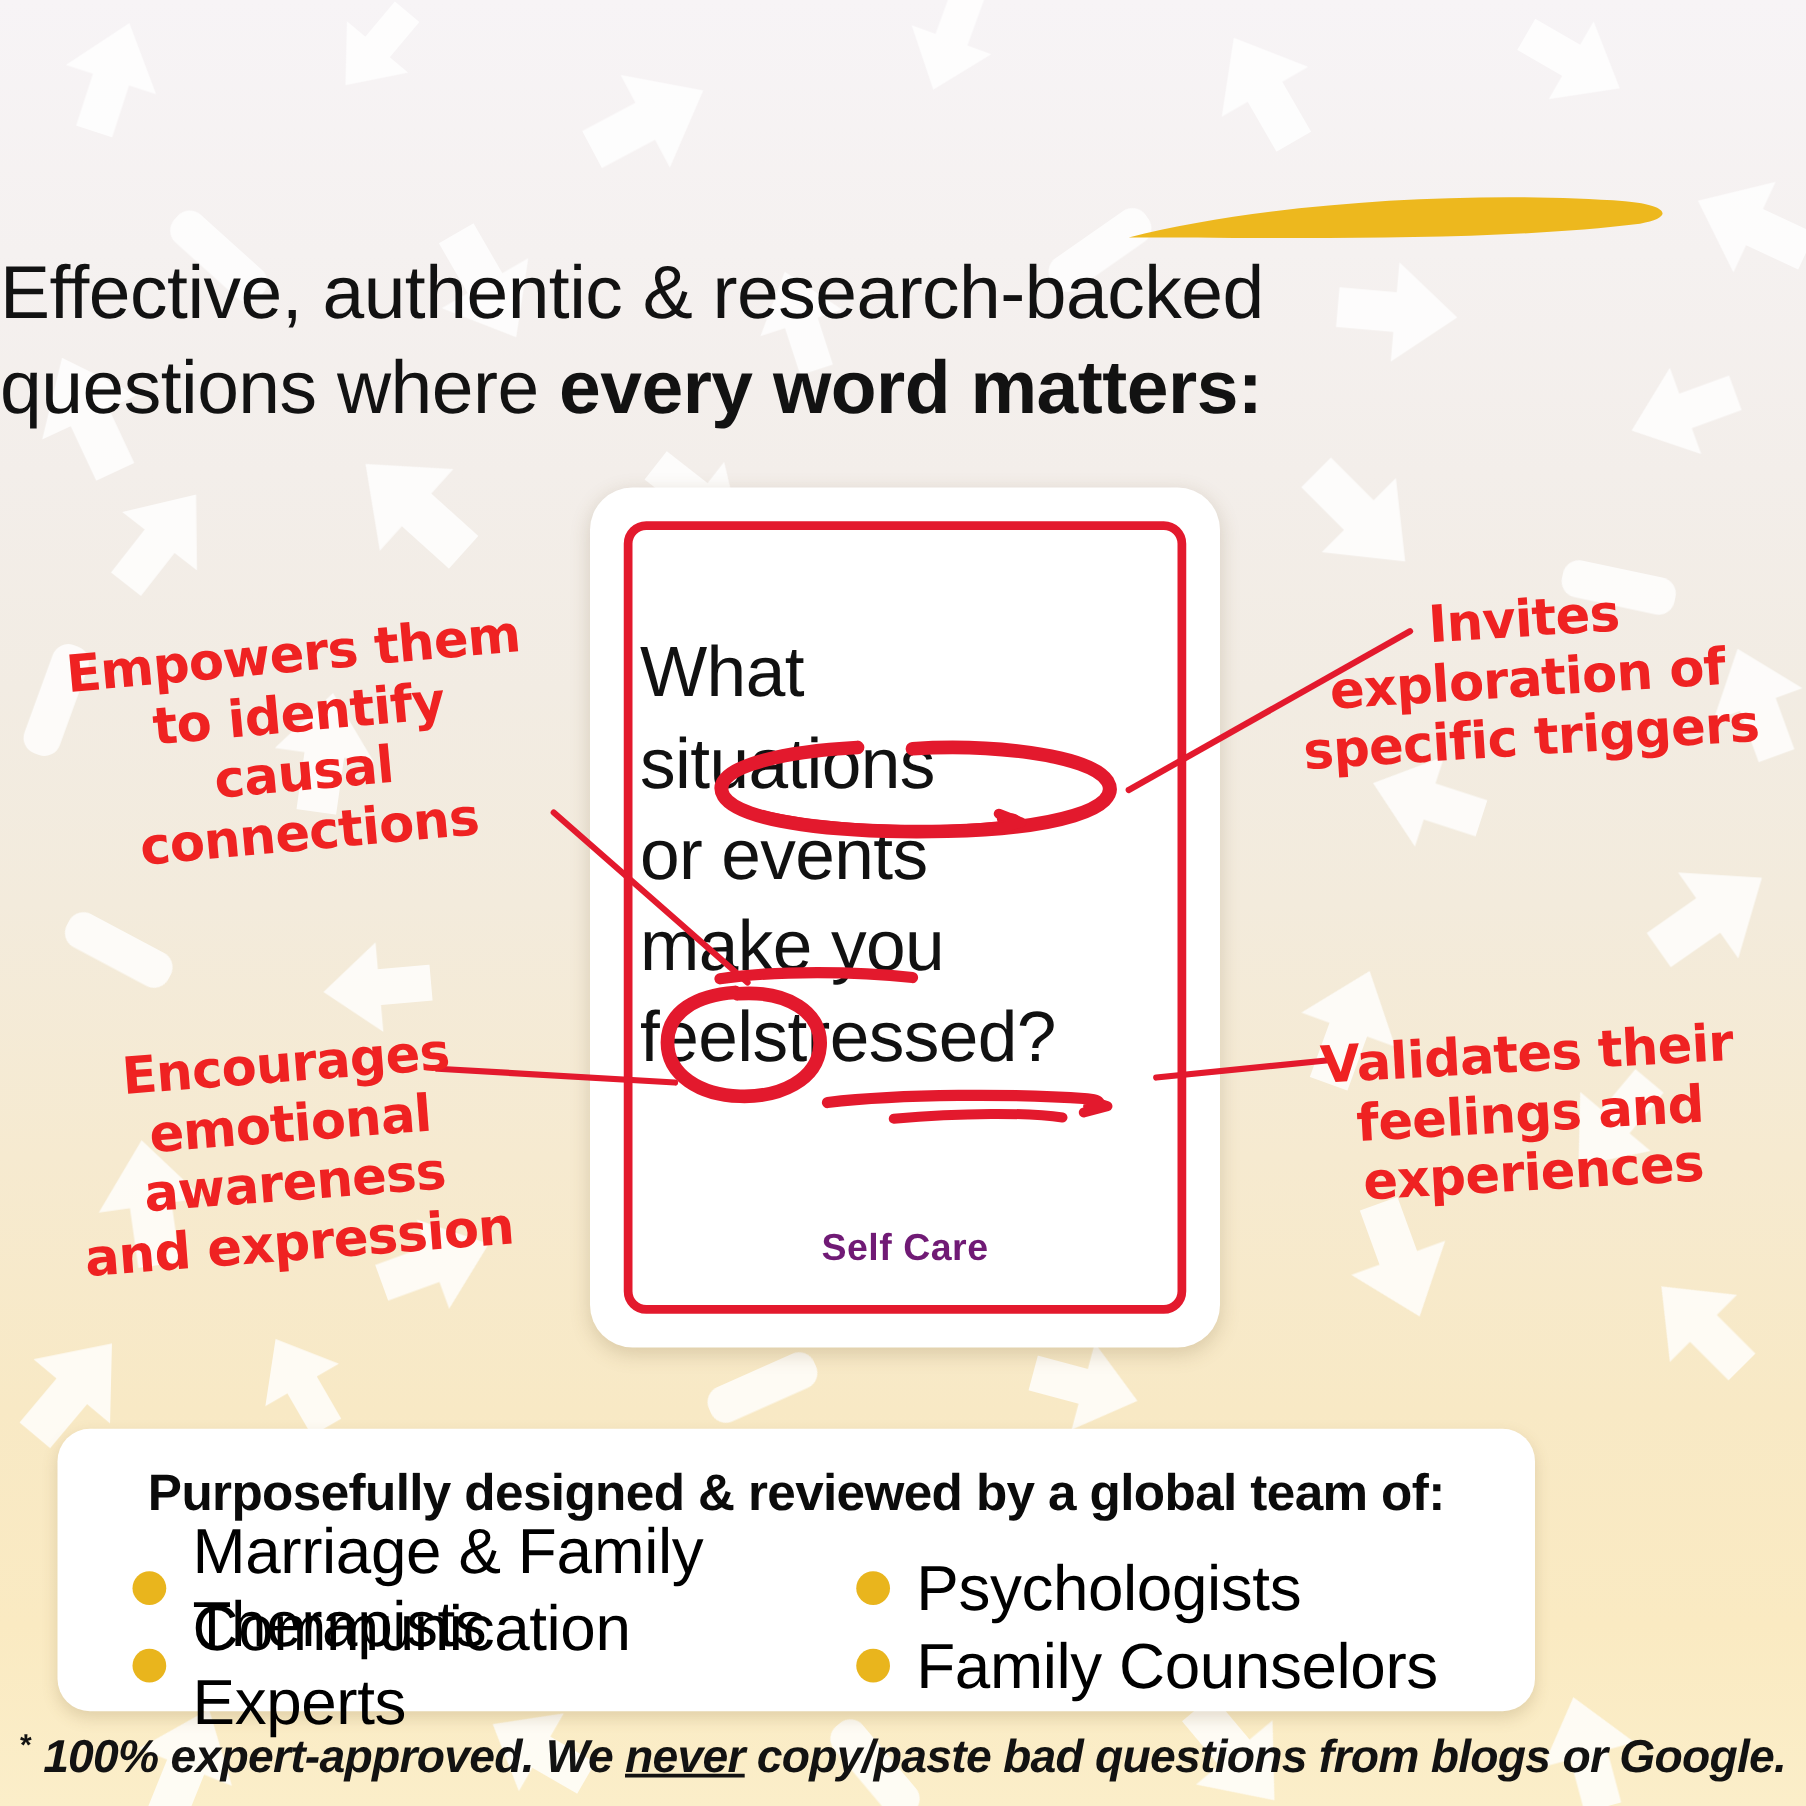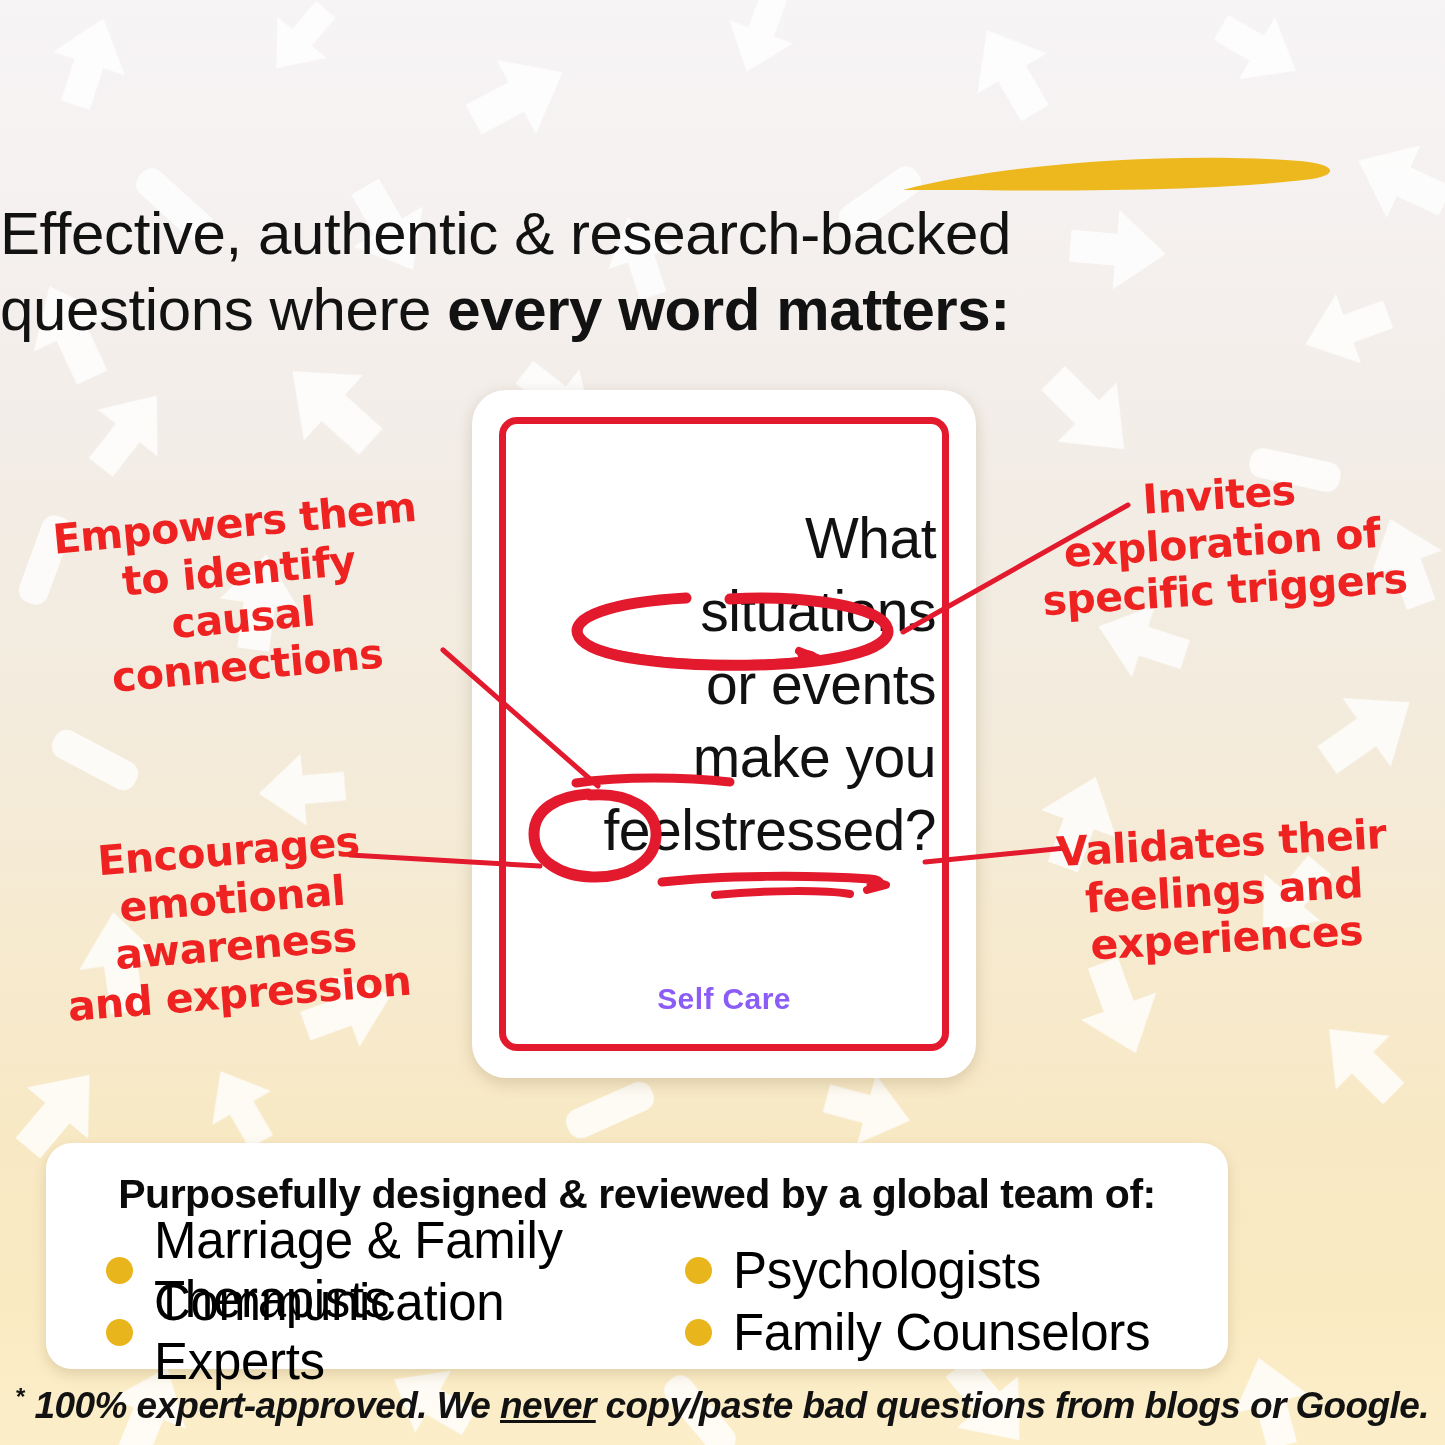--- a/index.html
+++ b/index.html
@@ -95,35 +95,35 @@
     right: 27px;
     bottom: 27px;
     border: 7px solid #e3192d;
     border-radius: 18px;
   }
   .card-question {
     position: absolute;
     left: 40px;
     right: 40px;
     top: 112px;
-    text-align: right;
+    text-align: left;
     font-size: 57px;
     line-height: 1.28;
     color: #111111;
     letter-spacing: -0.5px;
   }
   .card-cat {
     position: absolute;
     left: 0;
     right: 0;
     top: 592px;
     text-align: center;
     font-size: 30px;
     font-weight: bold;
-    color: #8b5cf6;
+    color: #701a75;
     letter-spacing: 0.4px;
   }
   #card-marks {
     position: absolute;
     left: 0;
     top: 0;
     width: 504px;
     height: 688px;
     pointer-events: none;
   }

